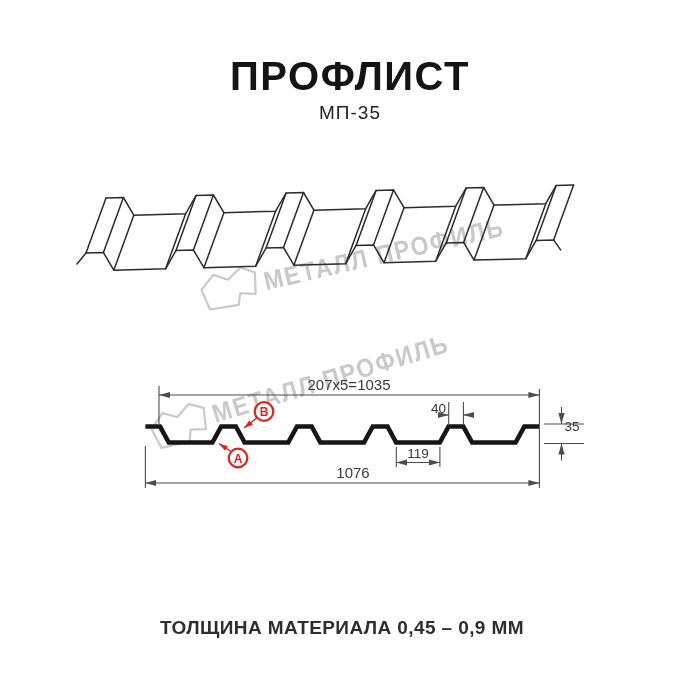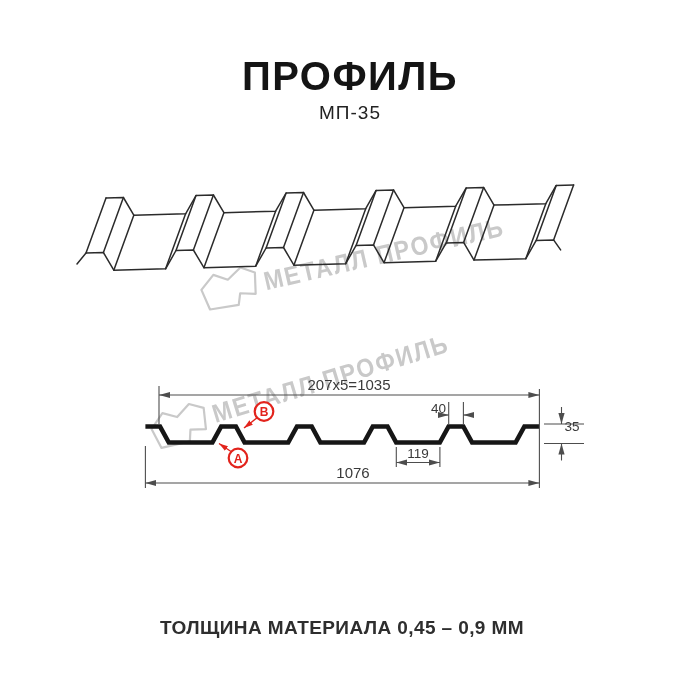--- a/index.html
+++ b/index.html
@@ -16,21 +16,21 @@
   .dimtxt{fill:#3a3a3a;font-size:13.5px;}
   .dimtxt-big{fill:#3a3a3a;font-size:15px;}
   .wm-text{fill:#c9c9c9;font-size:26px;font-weight:700;letter-spacing:2px;}
   .redletter{fill:#e2231c;font-size:12px;font-weight:700;}
 </style>
 </head>
 <body>
 
 <div class="page">
 
-  <div class="title">ПРОФИЛЬ</div>
+  <div class="title">ПРОФЛИСТ</div>
   <div class="subtitle">МП-35</div>
 
   <svg width="700" height="700" viewBox="0 0 700 700">
     <defs>
       <marker id="dimA" markerUnits="userSpaceOnUse" markerWidth="12" markerHeight="8" refX="11" refY="4" orient="auto-start-reverse">
         <path d="M0,0.9 L11,4 L0,7.1 Z" fill="#4d4d4d"></path>
       </marker>
       <marker id="redA" markerUnits="userSpaceOnUse" markerWidth="10" markerHeight="8" refX="9" refY="4" orient="auto">
         <path d="M0,1.2 L9,4 L0,6.8 Z" fill="#e2231c"></path>
       </marker>

